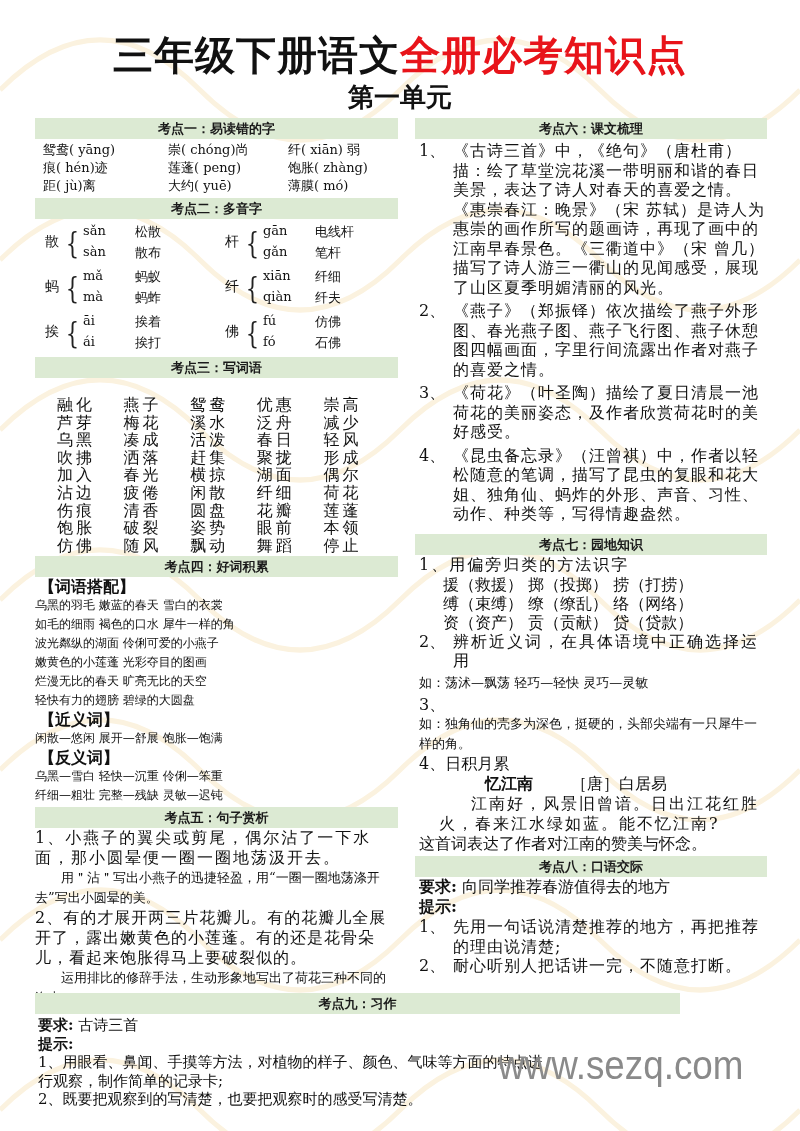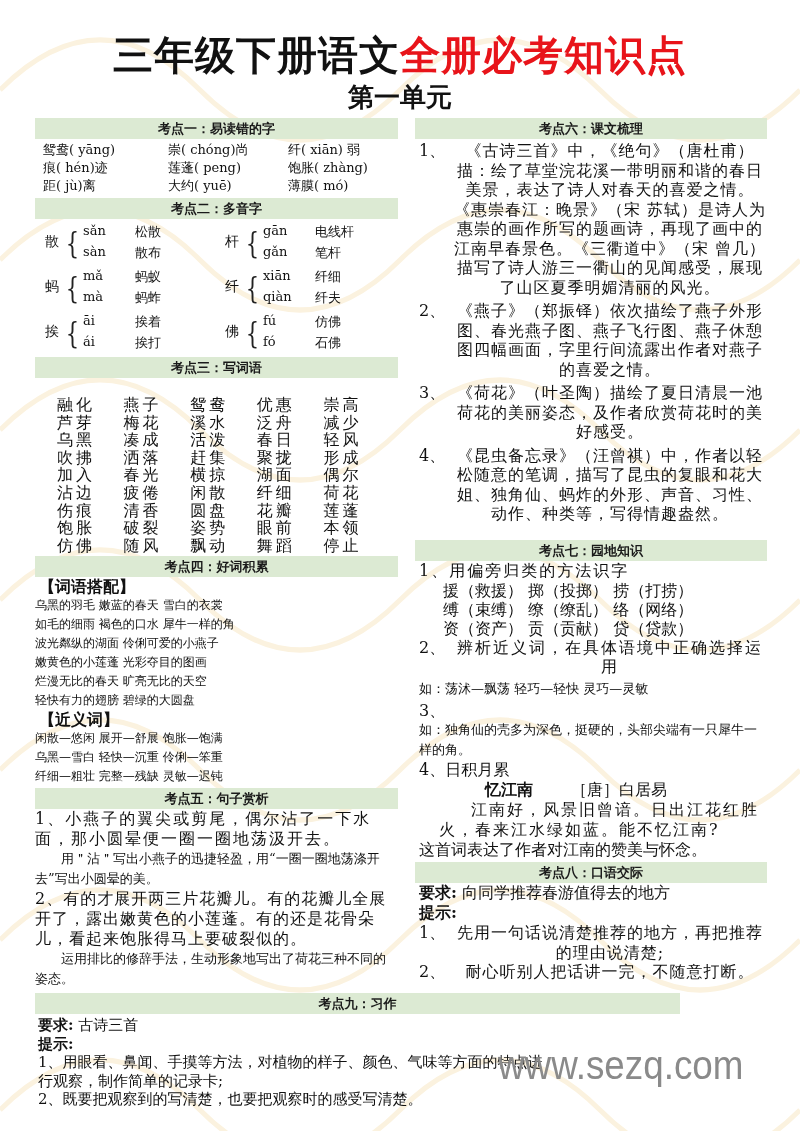--- a/index.html
+++ b/index.html
@@ -22,21 +22,21 @@
   .poly-r { position: absolute; left: 48px; font-size: 13px; }
   .poly-w { position: absolute; left: 100px; font-size: 13px; }
   .words { display: grid; grid-template-columns: repeat(5, 1fr); padding: 18px 8px 0 22px; font-size: 16px; line-height: 17.6px; letter-spacing: 3px; }
   .line { font-size: 12px; line-height: 19px; white-space: nowrap; }
   .bracket { font-size: 16px; font-weight: bold; line-height: 19px; padding-left: 4px; }
   .para { font-size: 16px; line-height: 20px; }
   .note { font-size: 13px; line-height: 20px; }
   .indent { text-indent: 2em; }
   .ol-item { display: flex; font-size: 16px; line-height: 19.5px; }
   .ol-num { width: 38px; flex-shrink: 0; padding-left: 4px; }
-  .ol-body { flex: 1; letter-spacing: 1px; text-align: center; }
+  .ol-body { flex: 1; letter-spacing: 1px; }
   .char-row { font-size: 16px; line-height: 19px; padding-left: 28px; white-space: pre; }
   .bold-lbl { font-weight: bold; }
   .poem-title { font-size: 16px; line-height: 20px; padding-left: 70px; }
   .poem-title b { margin-right: 38px; }
   .full-hdr { position: absolute; left: 35px; top: 993px; width: 645px; }
   .essay { position: absolute; left: 38px; top: 1016px; width: 700px; font-size: 15px; line-height: 18.5px; }
   .watermark { position: absolute; left: 498px; top: 1043px; font-size: 40px; color: #8a8a8a; font-family: "Liberation Sans", sans-serif; letter-spacing: 0; transform: scaleX(0.92); transform-origin: left; }
 </style>
 </head>
 <body>
@@ -175,20 +175,21 @@
     <div class="hdr" style="margin-top:2px">考点四：好词积累</div>
     <div class="bracket">【词语搭配】</div>
     <div class="line">乌黑的羽毛   嫩蓝的春天   雪白的衣裳</div>
     <div class="line">如毛的细雨   褐色的口水   犀牛一样的角</div>
     <div class="line">波光粼纵的湖面   伶俐可爱的小燕子</div>
     <div class="line">嫩黄色的小莲蓬   光彩夺目的图画</div>
     <div class="line">烂漫无比的春天   旷亮无比的天空</div>
     <div class="line">轻快有力的翅膀   碧绿的大圆盘</div>
     <div class="bracket">【近义词】</div>
     <div class="line">闲散—悠闲   展开—舒展   饱胀—饱满</div>
+    <div class="bracket">【反义词】</div>
     <div class="line">乌黑—雪白   轻快—沉重   伶俐—笨重</div>
     <div class="line">纤细—粗壮   完整—残缺   灵敏—迟钝</div>
 
     <div class="hdr" style="margin-top:2px">考点五：句子赏析</div>
     <div class="para" style="letter-spacing:2px">1、小燕子的翼尖或剪尾，偶尔沾了一下水面，那小圆晕便一圈一圈地荡汲开去。</div>
     <div class="note indent">用＂沾＂写出小燕子的迅捷轻盈，用“一圈一圈地荡涤开去”写出小圆晕的美。</div>
     <div class="para" style="letter-spacing:1px">2、有的才展开两三片花瓣儿。有的花瓣儿全展开了，露出嫩黄色的小莲蓬。有的还是花骨朵儿，看起来饱胀得马上要破裂似的。</div>
     <div class="note indent">运用排比的修辞手法，生动形象地写出了荷花三种不同的姿态。</div>
   </div>
 
@@ -204,21 +205,21 @@
       </div>
     <div class="ol-item" style="margin-top:4px">
         <span class="ol-num">3、</span>
         <span class="ol-body">《荷花》（叶圣陶）描绘了夏日清晨一池荷花的美丽姿态，及作者欣赏荷花时的美好感受。</span>
       </div>
     <div class="ol-item" style="margin-top:4px">
         <span class="ol-num">4、</span>
         <span class="ol-body">《昆虫备忘录》（汪曾祺）中，作者以轻松随意的笔调，描写了昆虫的复眼和花大姐、独角仙、蚂炸的外形、声音、习性、动作、种类等，写得情趣盎然。</span>
       </div>
 
-    <div class="hdr" style="margin-top:16px">考点七：园地知识</div>
+    <div class="hdr" style="margin-top:10px">考点七：园地知识</div>
     <div class="para" style="padding-left:4px;letter-spacing:2px">1、用偏旁归类的方法识字</div>
     <div class="char-row">援（救援） 掷（投掷） 捞（打捞）</div>
     <div class="char-row">缚（束缚） 缭（缭乱） 络（网络）</div>
     <div class="char-row">资（资产） 贡（贡献） 贷（贷款）</div>
     <div class="ol-item">
         <span class="ol-num">2、</span>
         <span class="ol-body" style="letter-spacing:2px">辨析近义词，在具体语境中正确选择运用</span>
       </div>
     <div class="note" style="padding-left:4px;line-height:24px">如：荡沭—飘荡 轻巧—轻快 灵巧—灵敏</div>
     <div class="ol-item">

